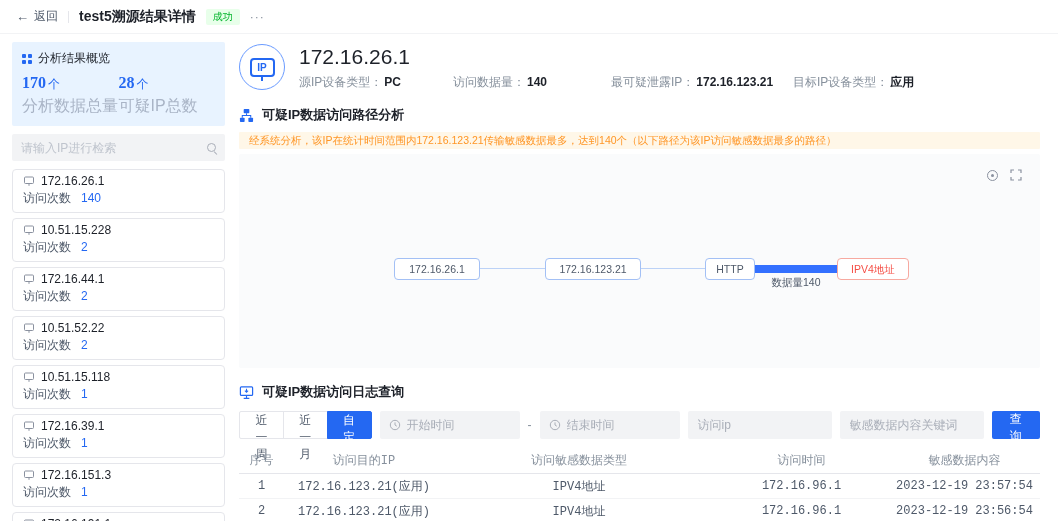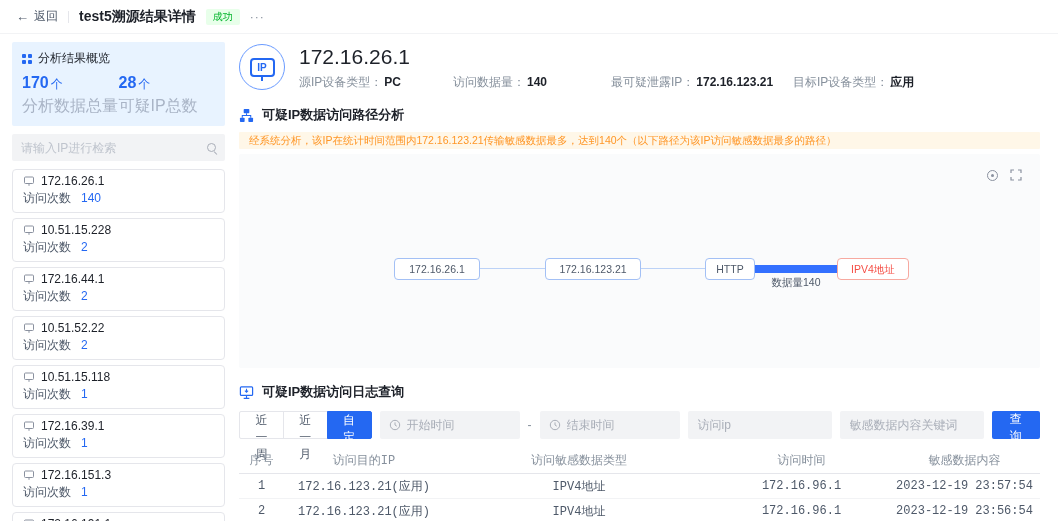--- a/index.html
+++ b/index.html
@@ -18,21 +18,21 @@
   .page-body { display:flex; gap:14px; padding:8px 18px 0 12px; height:487px; }
   .sidebar { width:213px; flex:none; }
   .content { flex:1; position:relative; }
   
   .stats { background:#e8f3ff; border-radius:2px; padding:8px 10px 9px; }
   .stats-title { display:flex; align-items:center; gap:6px; color:#1d2129; font-size:12px; }
   .grid-ic { width:10px; height:10px; display:grid; grid-template-columns:4px 4px; grid-template-rows:4px 4px; gap:2px; }
   .grid-ic i { background:#2468f2; border-radius:1px; }
   .stats-row { display:flex; margin-top:7px; }
   .stat { width:50%; }
-  .stat .sv { color:#2468f2; font-size:12px; }
+  .stat .sv { color:#2468f2; font-size:12px;font-family:Liberation Serif, serif; }
   .stat .sv b { font-size:16px; font-weight:bold; margin-right:2px; }
   .stat .sl { color:#a9b4c6; font-size:16px; margin-top:3px; }
   .search { margin-top:8px; height:27px; background:#f2f3f5; border-radius:2px; display:flex; align-items:center; padding:0 9px; }
   .search input { flex:1; border:none; outline:none; background:transparent; font-size:12px; color:#1d2129; }
   .search input::placeholder { color:#bfc4cd; }
   .search-ic { width:9px; height:9px; border:1.2px solid #a9aeb8; border-radius:50%; position:relative; flex:none; }
   .search-ic::after { content:''; position:absolute; width:1.2px; height:4px; background:#a9aeb8; left:7px; top:6.5px; transform:rotate(-45deg); }
   .iplist { margin-top:8px; }
   .ipcard { border:1px solid #e5e6eb; border-radius:4px; padding:4px 10px 5px; margin-bottom:5px; background:#fff; cursor:pointer; }
   .ipcard .row1 { display:flex; align-items:center; gap:6px; color:#1d2129; }

